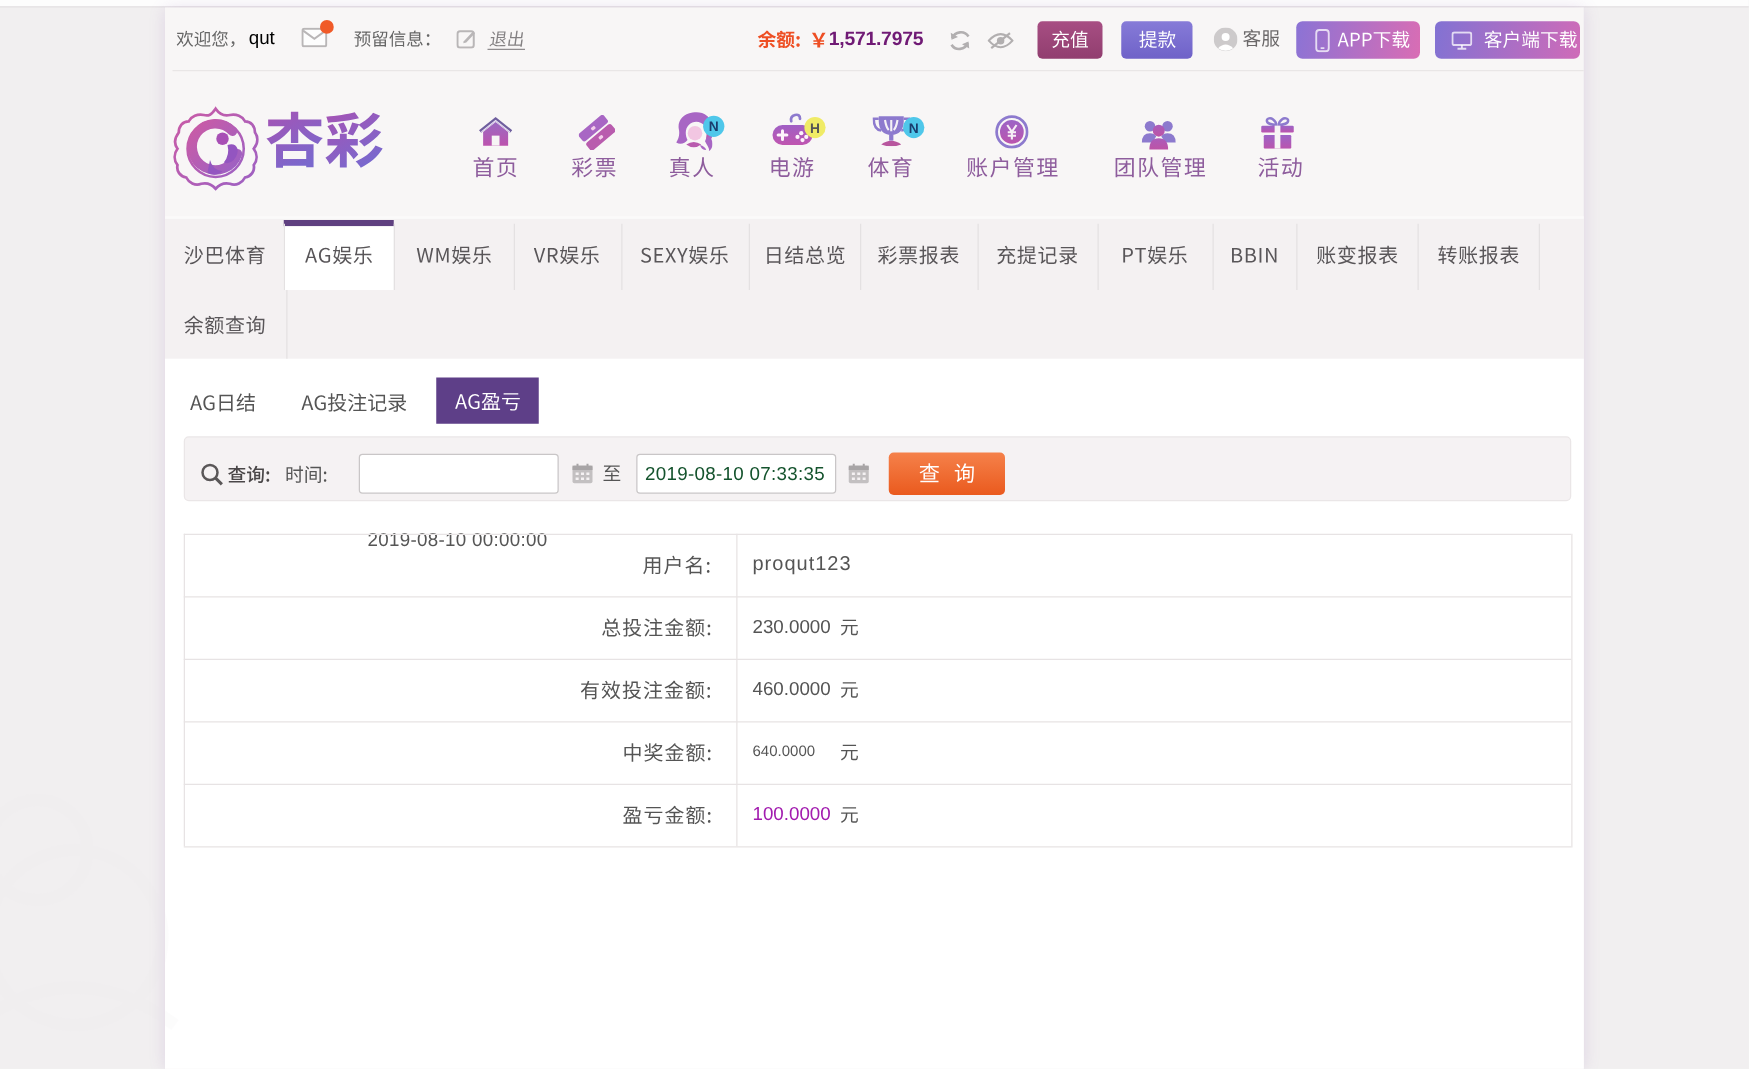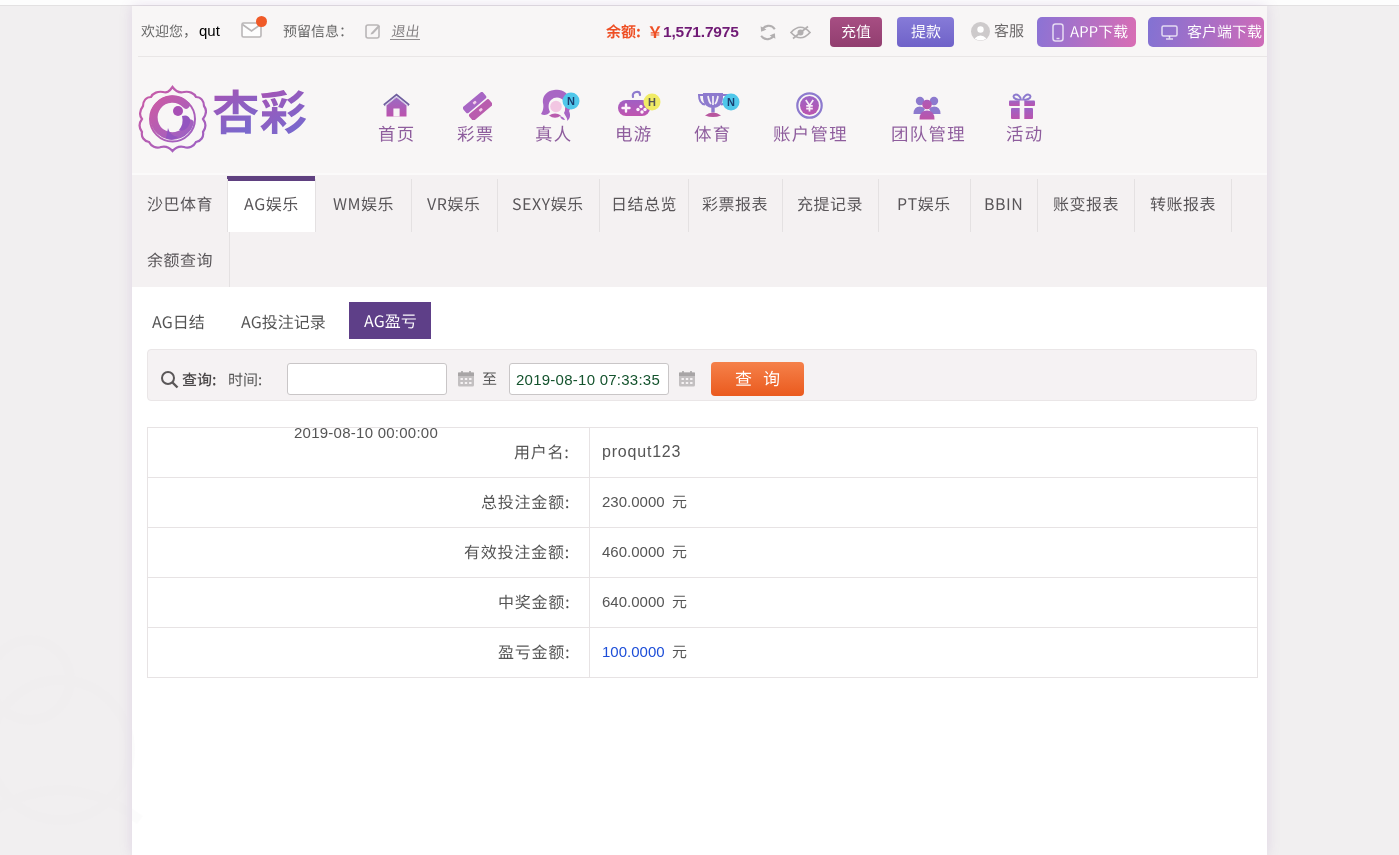--- a/index.html
+++ b/index.html
@@ -666,36 +666,36 @@
   </svg>
 <svg class="ts " style="left:497.6px;top:593.8px;" width="72.4" height="16.0" viewBox="0 -880 4528 1000" fill="#555555">
     <g>
       <use href="#g94" x="0"></use>
       <use href="#g95" x="1050"></use>
       <use href="#g90" x="2100"></use>
       <use href="#g74" x="3150"></use>
       <use href="#g86" x="4200"></use>
     </g>
   </svg>
-<div class="tx" style="left:602px;top:593.3px;font-size:15px;line-height:17.4px;font-weight:400;color:#555;">640.0000</div>
+<div class="tx" style="left:602px;top:593.3px;font-size:12px;line-height:17.4px;font-weight:400;color:#555;">640.0000</div>
 <svg class="ts " style="left:671.8px;top:594.3px;" width="15.0" height="15.0" viewBox="0 -880 1000 1000" fill="#555555">
     <g>
       <use href="#g91" x="0"></use>
     </g>
   </svg>
 <svg class="ts " style="left:497.6px;top:643.8px;" width="72.4" height="16.0" viewBox="0 -880 4528 1000" fill="#555555">
     <g>
       <use href="#g79" x="0"></use>
       <use href="#g80" x="1050"></use>
       <use href="#g90" x="2100"></use>
       <use href="#g74" x="3150"></use>
       <use href="#g86" x="4200"></use>
     </g>
   </svg>
-<div class="tx" style="left:602px;top:643.3px;font-size:15px;line-height:17.4px;font-weight:400;color:#1d4ed8;">100.0000</div>
+<div class="tx" style="left:602px;top:643.3px;font-size:15px;line-height:17.4px;font-weight:400;color:#a21caf;">100.0000</div>
 <svg class="ts " style="left:671.8px;top:644.3px;" width="15.0" height="15.0" viewBox="0 -880 1000 1000" fill="#555555">
     <g>
       <use href="#g91" x="0"></use>
     </g>
   </svg>
 <svg class="ic" style="left:0px;top:620px;opacity:0.12" width="260" height="235" viewBox="0 0 260 235">
     <g fill="none" stroke="#eae7ec" stroke-width="10">
       <circle cx="60" cy="130" r="70"></circle>
       <circle cx="30" cy="60" r="40"></circle>
       <path d="M-20 200 q80 -60 160 0"></path>

